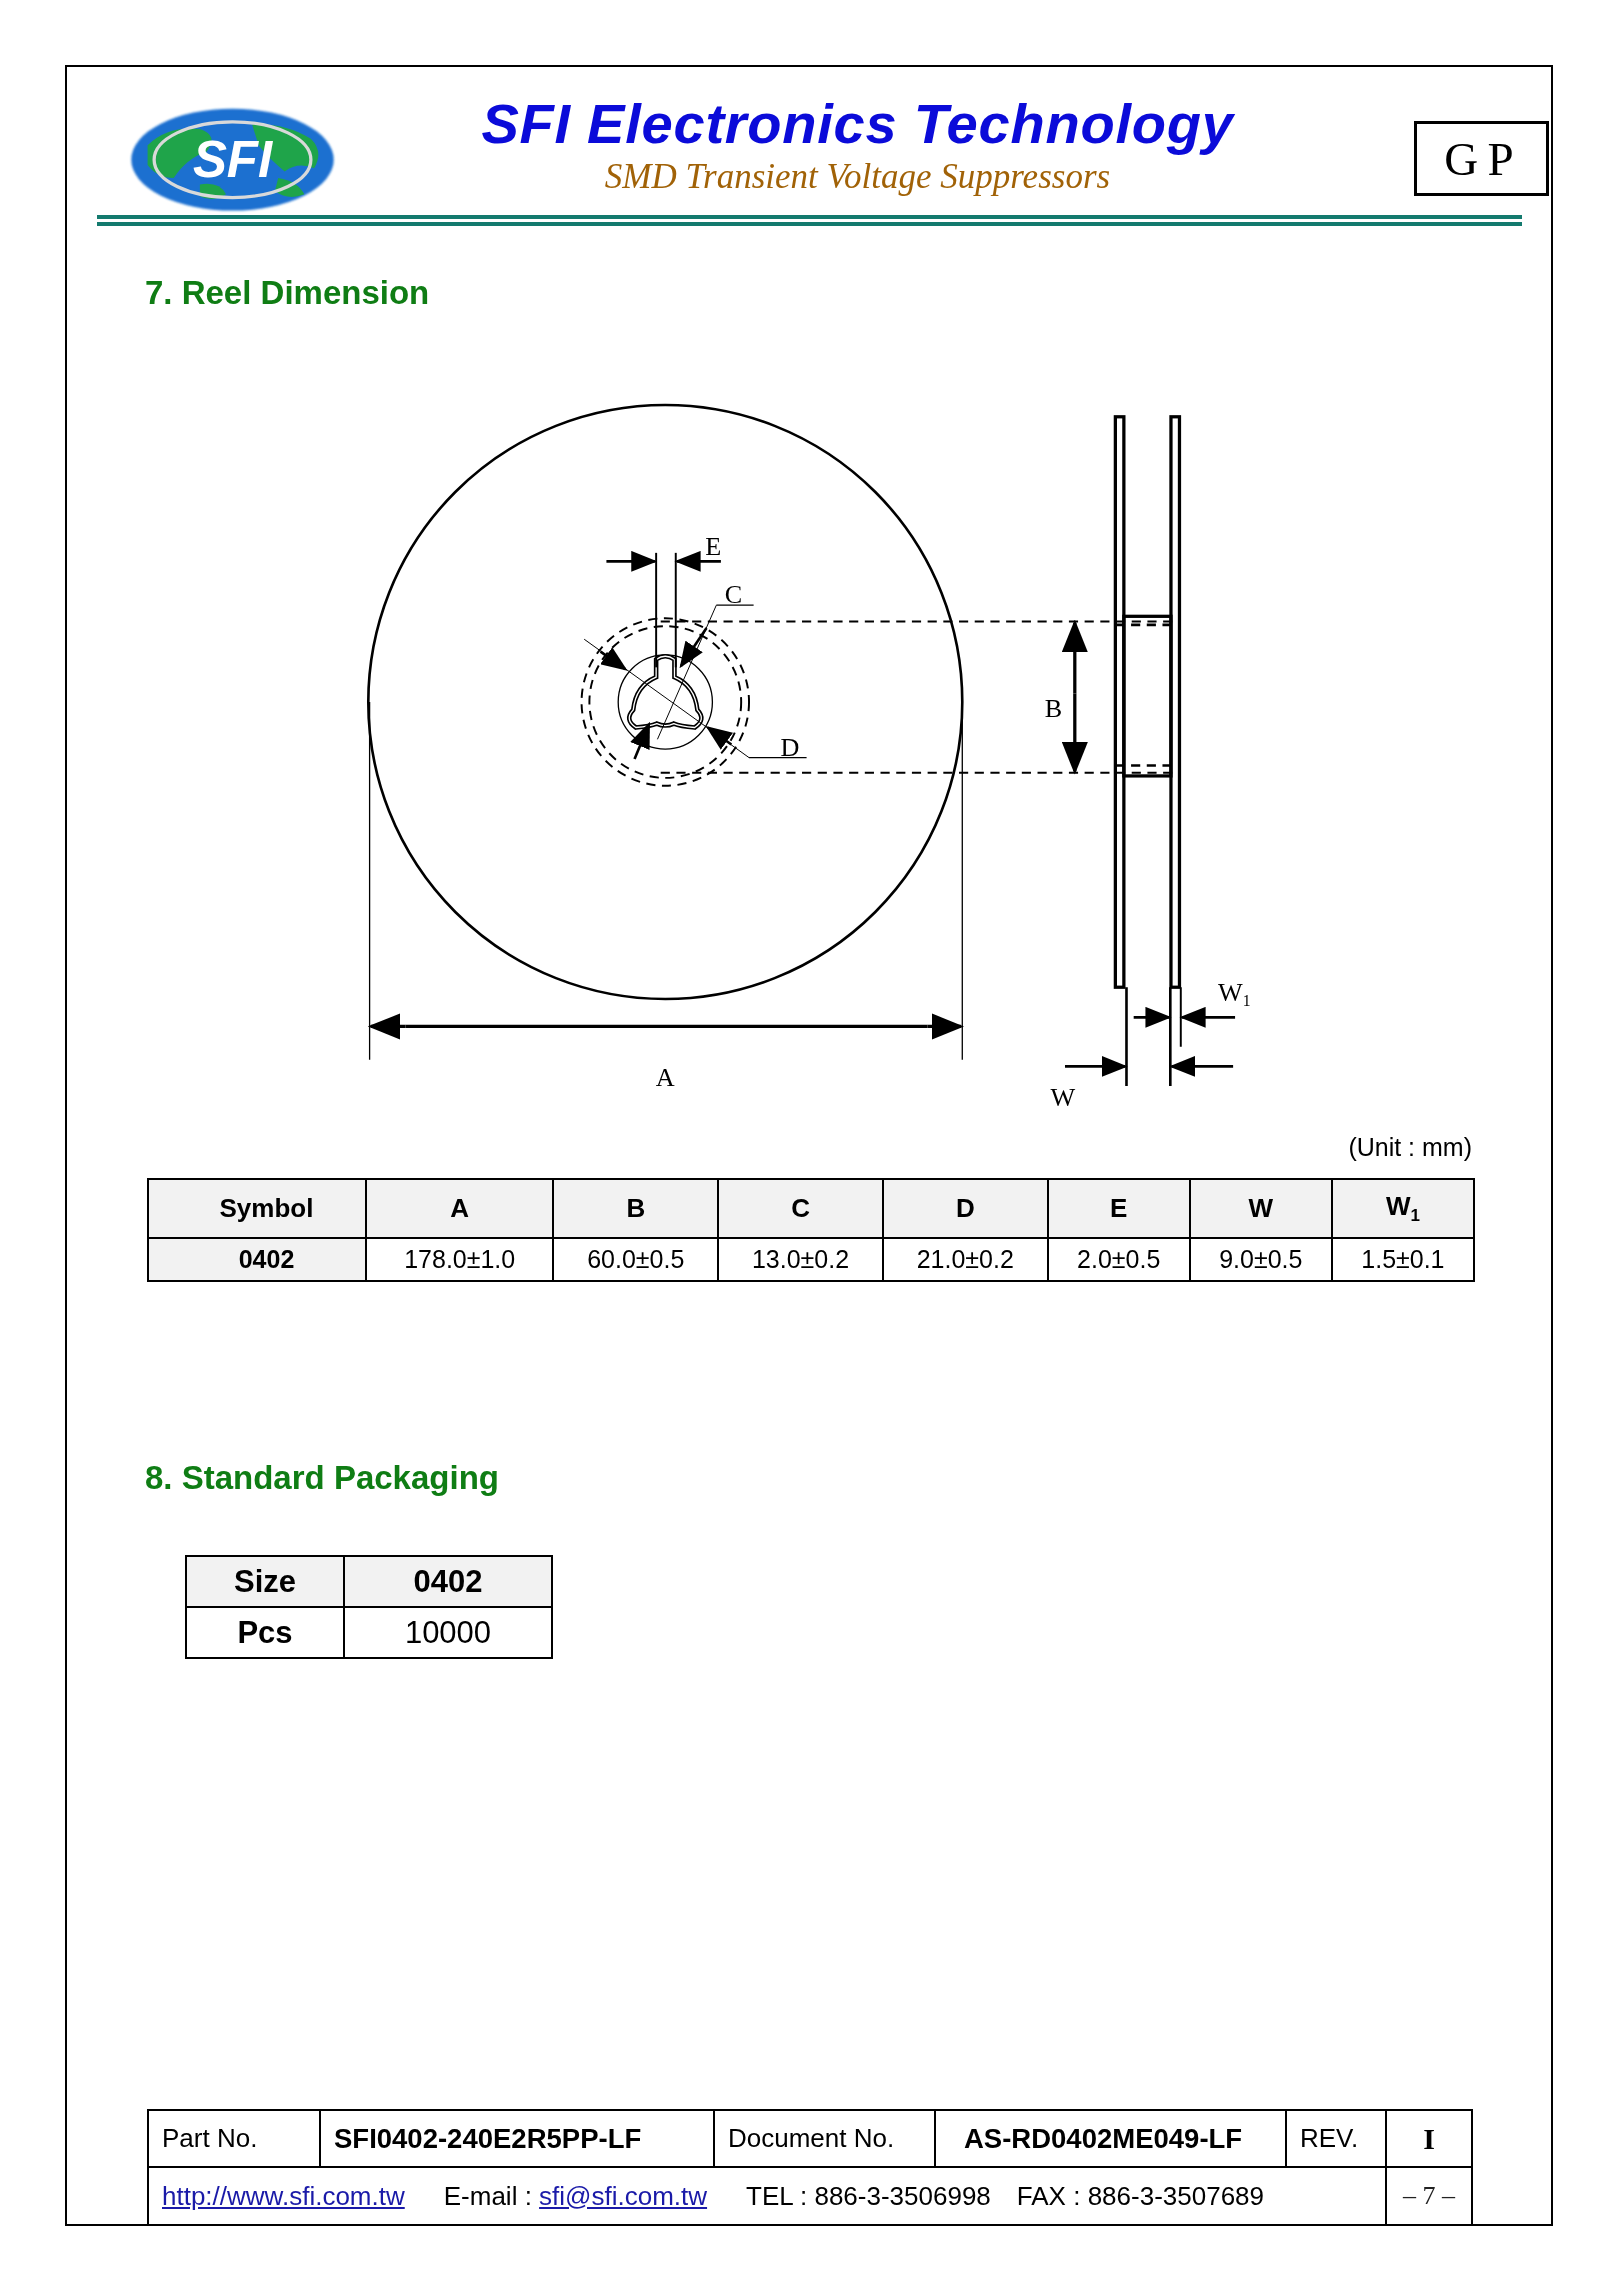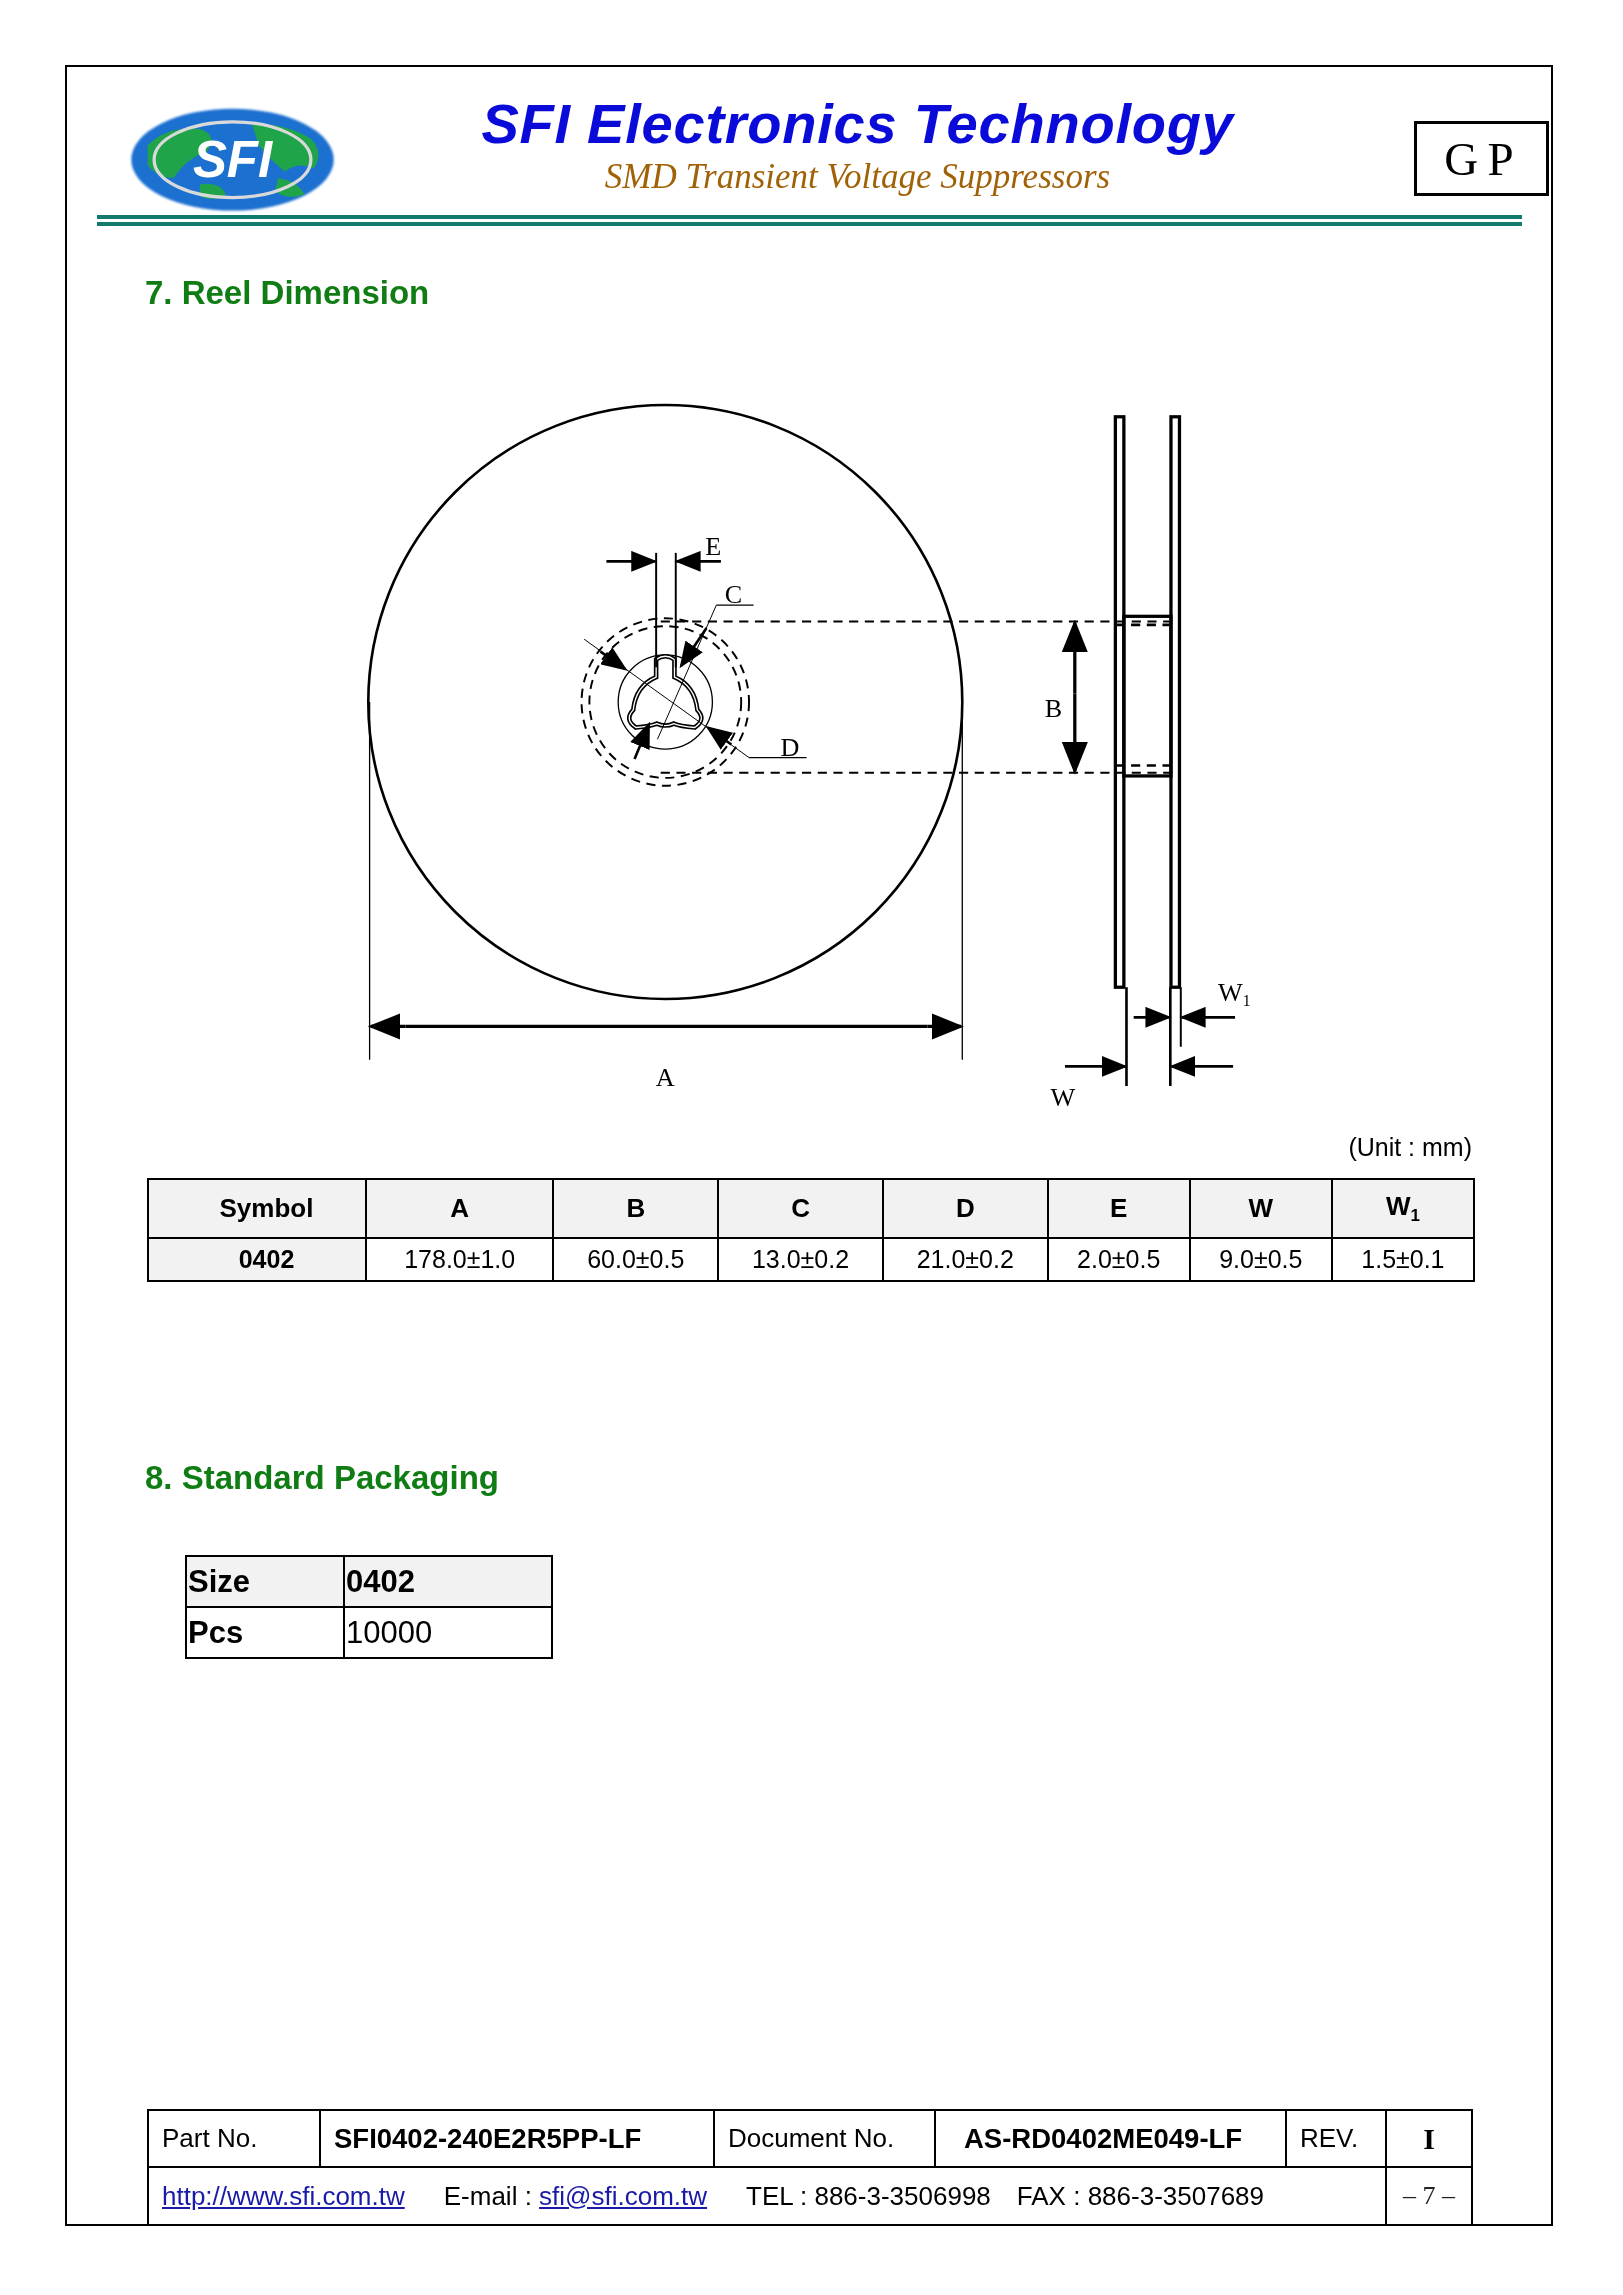--- a/index.html
+++ b/index.html
@@ -28,21 +28,21 @@
   table { border-collapse: collapse; }
   .dim-table { left: 147px; top: 1178px; width: 1328px; }
   .dim-table td { border: 2px solid #000; text-align: center; font-size: 25px; }
   .dim-table tr.head td { height: 55px; font-weight: bold; font-size: 26px; background: #f2f2f2; }
   .dim-table tr.vals td { height: 39px; }
   .dim-table td.sym { width: 195px; background: #f2f2f2; font-weight: bold; padding-left: 20px; }
   .dim-table sub { font-size: 17px; }
 
   
   .pack-table { left: 185px; top: 1555px; width: 368px; }
-  .pack-table td { border: 2px solid #000; text-align: left; font-size: 31px; height: 47px; }
+  .pack-table td { border: 2px solid #000; text-align: center; font-size: 31px; height: 47px; }
   .pack-table tr.head td { background: #f2f2f2; font-weight: bold; }
   .pack-table td.lbl { width: 154px; font-weight: bold; }
 
   
   .footer-table { left: 147px; top: 2065px; width: 1326px; margin-top: 44px; }
   .footer-table td { border: 2.6px solid #000; font-size: 26px; height: 55px; padding: 0 13px; white-space: nowrap; }
   .footer-table .b { font-weight: bold; font-size: 27.5px; }
   .footer-table .rev-val { font-family: "Liberation Serif", serif; font-weight: bold; font-size: 30px; text-align: center; }
   .footer-table .contact td { height: 56px; }
   .footer-link { color: #1a1aa8; text-decoration: underline; }

